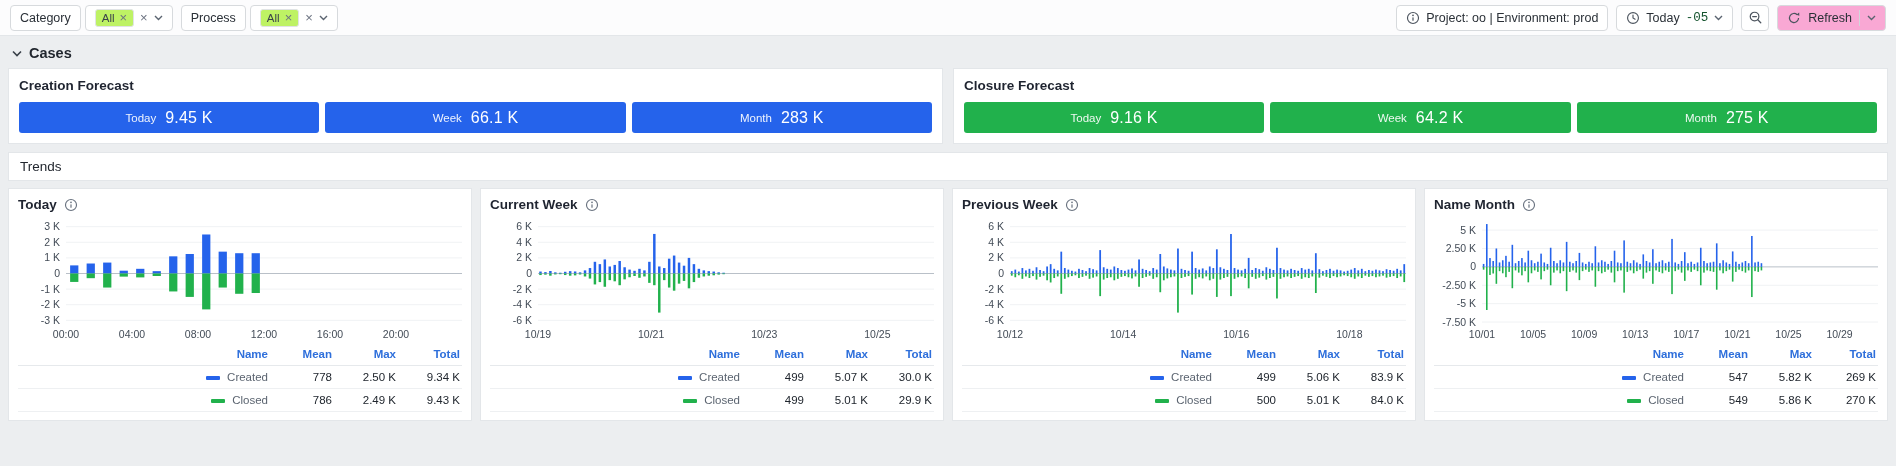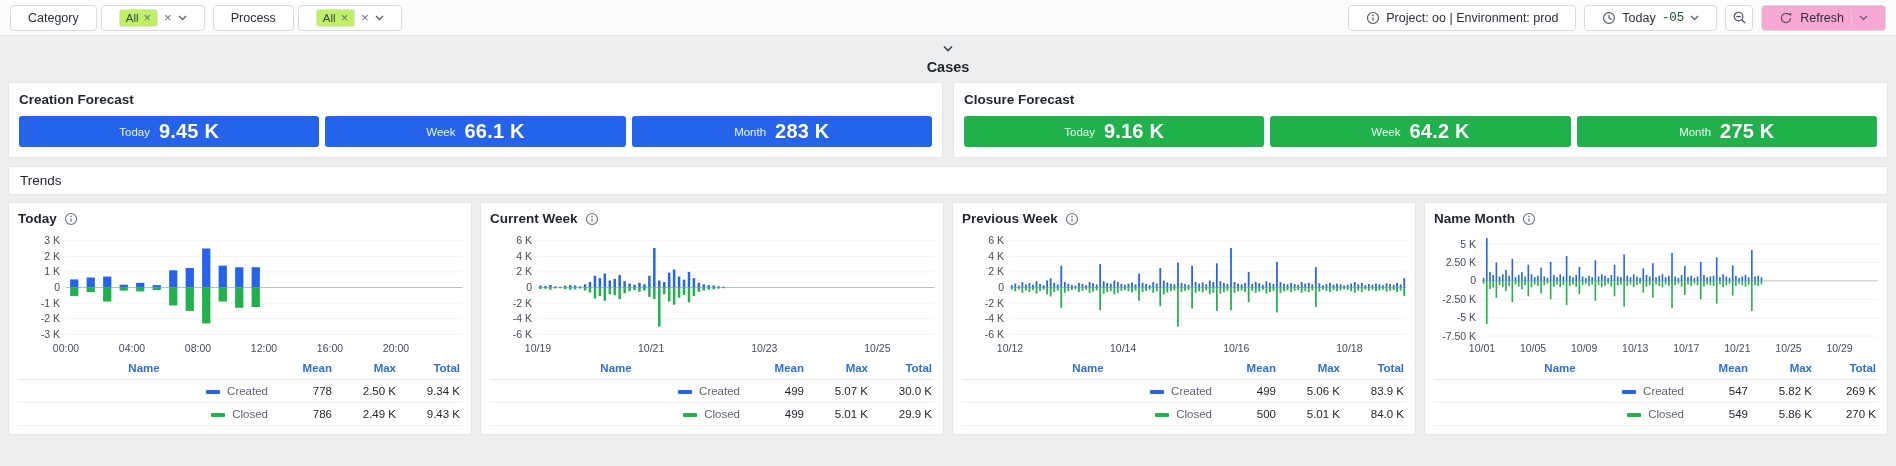--- a/index.html
+++ b/index.html
@@ -23,21 +23,21 @@
   }
   .spacer { flex: 1; }
   .chip {
     display: inline-flex;
     align-items: center;
     gap: 6px;
     border: 1px solid #d7dadd;
     background: #fff;
     border-radius: 4px;
     height: 26px;
-    padding: 0 17px;
+    padding: 0 9px;
     font-size: 12.5px;
     color: #2a3037;
     white-space: nowrap;
   }
   .filter-group { display: inline-flex; gap: 4px; align-items: center; }
   .tag {
     display: inline-flex; align-items: center; gap: 5px;
     background: #bef264; border: 1px solid #e0e3e5; border-radius: 3px;
     padding: 0 6px; height: 18px; font-size: 11.5px; color: #3a414a; text-align: right;
   }
@@ -48,49 +48,48 @@
   .refresh-chip { background: #f9a8d4; gap: 7px; }
   .vdiv { width: 1px; height: 16px; background: #d2d6da; }
   .orange { color: #14532d; font-family: Liberation Mono, monospace; }
   .icon { display: inline-flex; color: #4c545e; }
   
   .section-head {
     display: flex; align-items: center; gap: 7px;
     padding: 9px 12px 7px;
     font-size: 14.5px; font-weight: 700; color: #22272f;
     cursor: pointer;
-    flex-direction: column;
   }
   
   .forecast-row { display: flex; gap: 10px; padding: 0 8px; }
   .fcard { flex: 1; background: #fff; border: 1px solid #e3e6e9; padding: 9px 10px 10px; }
   .fcard-title { font-size: 13.5px; font-weight: 700; margin-bottom: 9px; }
   .fstats { display: flex; gap: 6px; }
   .fstat {
     flex: 1; height: 31px; border-radius: 3px; color: #fff;
     display: flex; align-items: center; justify-content: center; gap: 9px;
     cursor: pointer;
   }
   .fstat .lbl { font-size: 11.5px; opacity: .92; }
-  .fstat .val { font-size: 20px; font-weight: 700; letter-spacing: .2px; }
+  .fstat .val { font-size: 16px; font-weight: 400; letter-spacing: .2px; }
   
   .trends-bar {
     background: #fff; border: 1px solid #e3e6e9;
     margin: 8px 8px 0; padding: 6px 11px; font-size: 13.5px; color: #22272f;
   }
   .cards-row { display: flex; gap: 8px; padding: 7px 8px 8px; }
   .tcard { flex: 1; min-width: 0; background: #fff; border: 1px solid #e3e6e9; padding: 8px 9px; }
   .tcard-head { display: flex; align-items: center; gap: 7px; font-size: 13.5px; font-weight: 700; margin-bottom: 3px; }
   .chart { width: 448px; height: 126px; }
   .legend { width: 100%; border-collapse: collapse; font-size: 11.5px; margin-top: 3px; }
   .legend th {
     color: #2e6fdb; font-weight: 700; text-align: right;
     padding: 4px 2px 5px; border-bottom: 1px solid #e6e9ec;
   }
-  .legend th:first-child { text-align: center; }
+  .legend th:first-child { text-align: right; }
   .legend td {
     padding: 5px 2px; border-bottom: 1px solid #eef0f2;
     text-align: right; color: #20262e;
   }
   .legend td.name-cell { text-align: right; color: #5b6470; }
   .legend .num { width: 64px; }
   .swatch { display: inline-block; width: 14px; height: 4px; border-radius: 1px; margin-right: 7px; vertical-align: middle; }
 </style>
 </head>
 <body>

